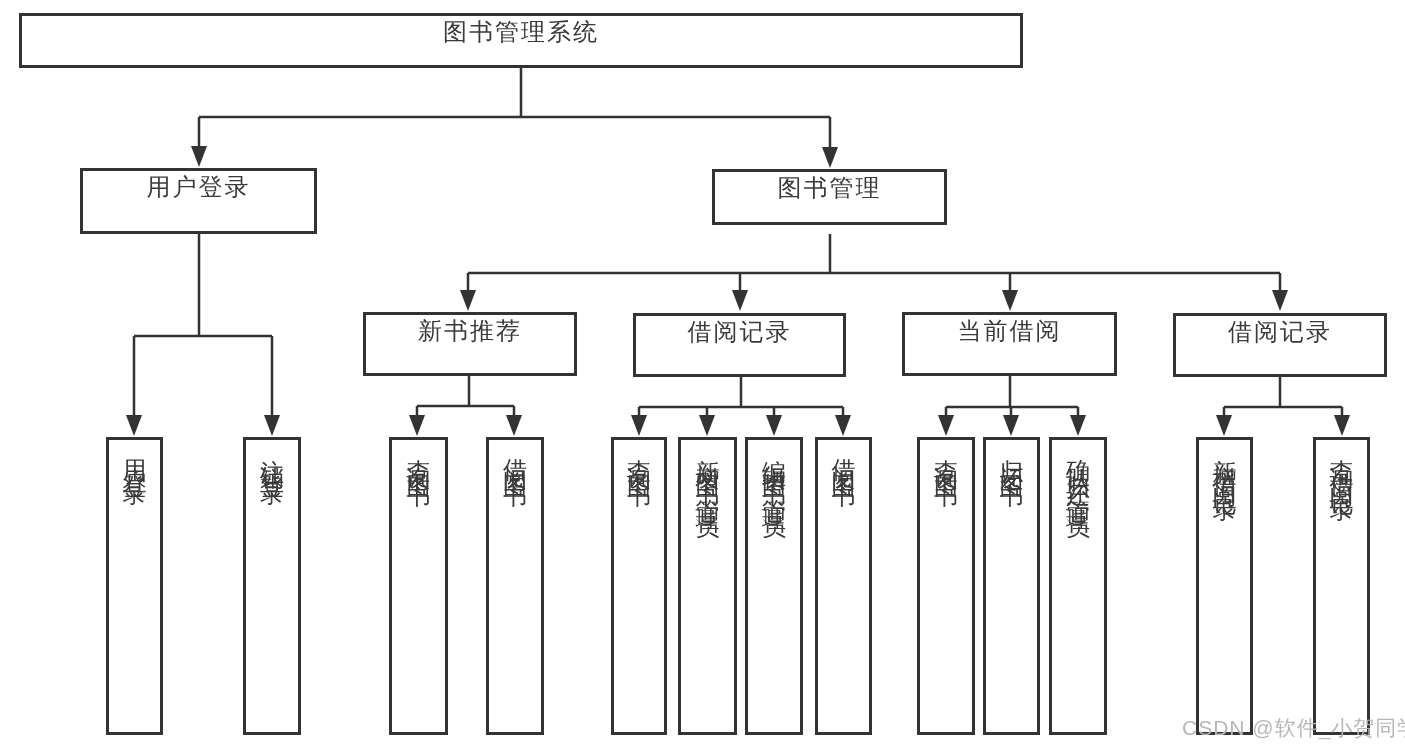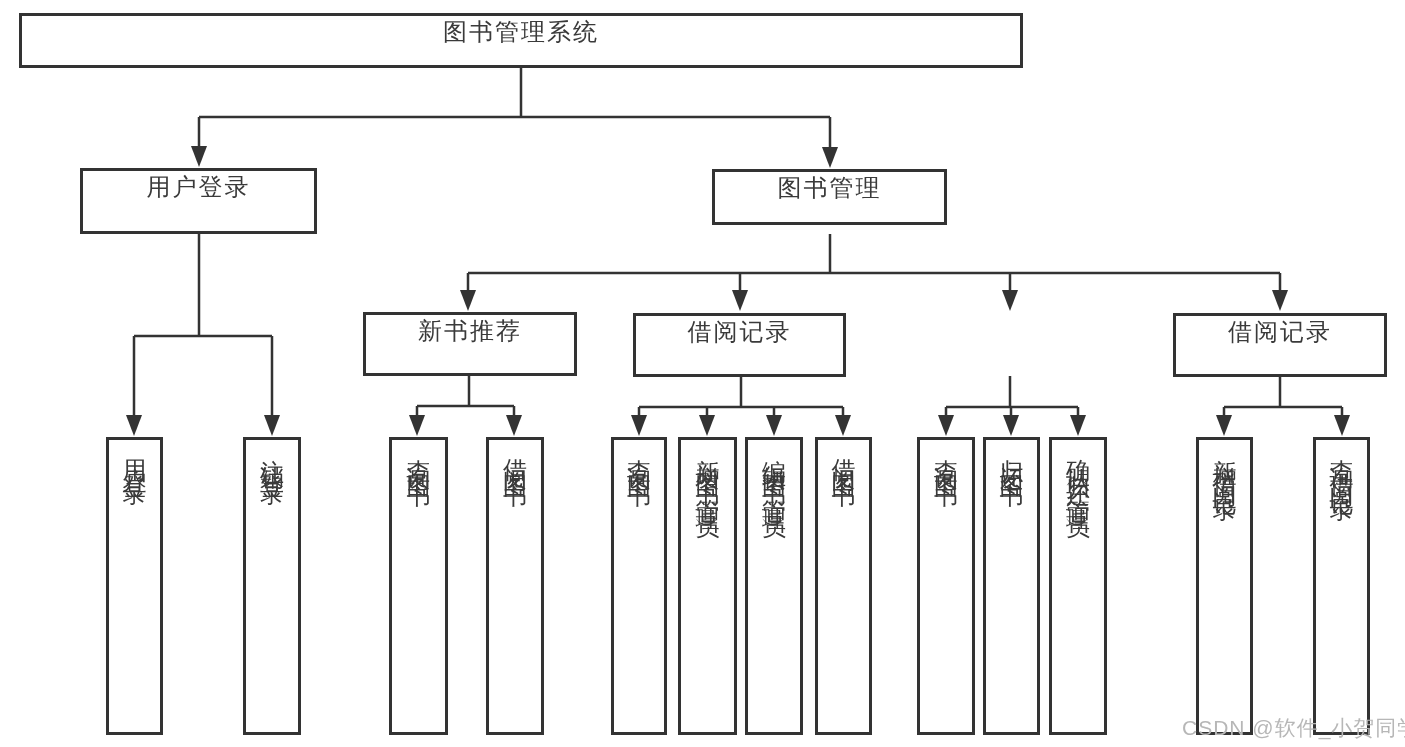--- a/index.html
+++ b/index.html
@@ -98,20 +98,23 @@
   <div class="box hbox" style="left:712px;top:169px;width:235px;height:56px">
     <span class="lbl">图书管理</span>
   </div>
 
   <div class="box hbox" style="left:363px;top:312px;width:214px;height:64px">
     <span class="lbl">新书推荐</span>
   </div>
   <div class="box hbox" style="left:633px;top:313px;width:213px;height:64px">
     <span class="lbl">借阅记录</span>
   </div>
+  <div class="box hbox" style="left:902px;top:312px;width:215px;height:64px">
+    <span class="lbl">当前借阅</span>
+  </div>
   <div class="box hbox" style="left:1173px;top:313px;width:214px;height:64px">
     <span class="lbl">借阅记录</span>
   </div>
 
   <div class="box vbox" style="left:106px;top:437px;width:57px;height:298px">
     <span class="lbl">用户登录</span>
   </div>
   <div class="box vbox" style="left:243px;top:437px;width:58px;height:298px">
     <span class="lbl">注销登录</span>
   </div>

